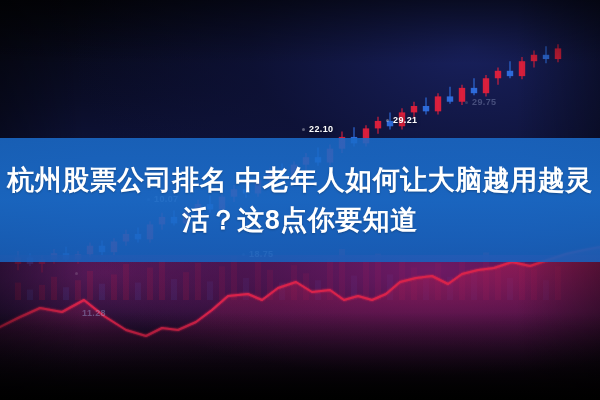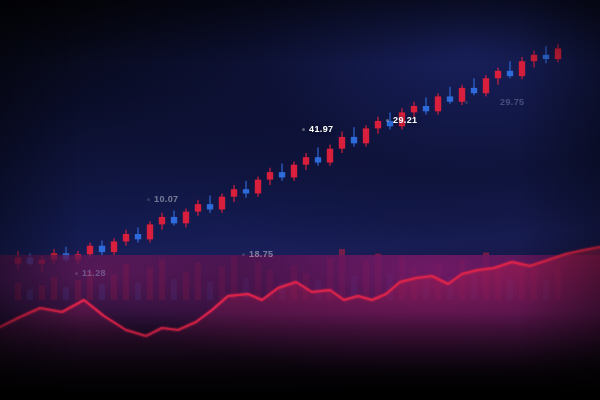--- a/index.html
+++ b/index.html
@@ -90,20 +90,21 @@
   }
   .price-label.bright {
     color: #ffffff;
     text-shadow: 0 0 4px rgba(0,0,0,0.55);
   }
   .price-label.dim-on-blue {
     color: rgba(255,255,255,0.42);
   }
   .price-label.dim-dark {
     color: rgba(160,176,228,0.40);
+    margin-top: 40px;
   }
   .price-label.faint {
     color: rgba(190,200,235,0.30);
   }
   .tick-dot {
     position: absolute;
     width: 3px;
     height: 3px;
     border-radius: 50%;
     background: rgba(255,255,255,0.45);
@@ -378,26 +379,30 @@
     </defs>
     <path id="trend-area" fill="url(#areaGrad)" stroke="none" d="M-6 330 L18 318 L40 308 L62 312 L84 300 L104 316 L126 330 L146 336 L162 328 L178 330 L196 322 L212 310 L228 296 L248 294 L262 300 L278 288 L296 282 L312 292 L330 290 L344 300 L358 296 L372 300 L386 294 L400 282 L416 278 L432 276 L448 284 L462 274 L478 270 L494 268 L512 262 L530 266 L548 260 L566 254 L584 250 L606 246 L606 400 L-6 400 Z"></path>
     <path id="trend-stroke" fill="none" stroke="#d9234b" stroke-width="2" stroke-linejoin="round" stroke-linecap="round" filter="url(#softGlow)" d="M-6 330 L18 318 L40 308 L62 312 L84 300 L104 316 L126 330 L146 336 L162 328 L178 330 L196 322 L212 310 L228 296 L248 294 L262 300 L278 288 L296 282 L312 292 L330 290 L344 300 L358 296 L372 300 L386 294 L400 282 L416 278 L432 276 L448 284 L462 274 L478 270 L494 268 L512 262 L530 266 L548 260 L566 254 L584 250 L606 246"></path>
   </svg>
 
   <div class="bg-vignette"></div>
 
   <div id="labels-group">
       <div class="price-label dim-on-blue" style="left: 154px; top: 194px;">10.07</div>
       <div class="tick-dot" style="left: 147px; top: 198px; opacity: 0.3;"></div>
-      <div class="price-label bright" style="left: 309px; top: 124px;">41.97</div>
+      <div class="price-label bright" style="left: 309px; top: 124px;">22.10</div>
       <div class="tick-dot" style="left: 302px; top: 128px; opacity: 0.75;"></div>
       <div class="price-label bright" style="left: 393px; top: 115px;">29.21</div>
       <div class="tick-dot" style="left: 386px; top: 119px; opacity: 0.75;"></div>
-      <div class="price-label faint" style="left: 472px; top: 97px; margin-left: 28px;">29.75</div>
+      <div class="price-label faint" style="left: 472px; top: 97px;">29.75</div>
       <div class="tick-dot" style="left: 465px; top: 101px; opacity: 0.3;"></div>
       <div class="price-label dim-on-blue" style="left: 249px; top: 249px;">18.75</div>
       <div class="tick-dot" style="left: 242px; top: 253px; opacity: 0.3;"></div>
       <div class="price-label dim-dark" style="left: 82px; top: 268px;">11.28</div>
       <div class="tick-dot" style="left: 75px; top: 272px; opacity: 0.3;"></div>
     </div>
 
+  <div class="title-band">
+    <div class="title-line l1">杭州股票公司排名 中老年人如何让大脑越用越灵</div>
+    <div class="title-line l2">活？这8点你要知道</div>
+  </div>
 
 </div>
 
 </body></html>

